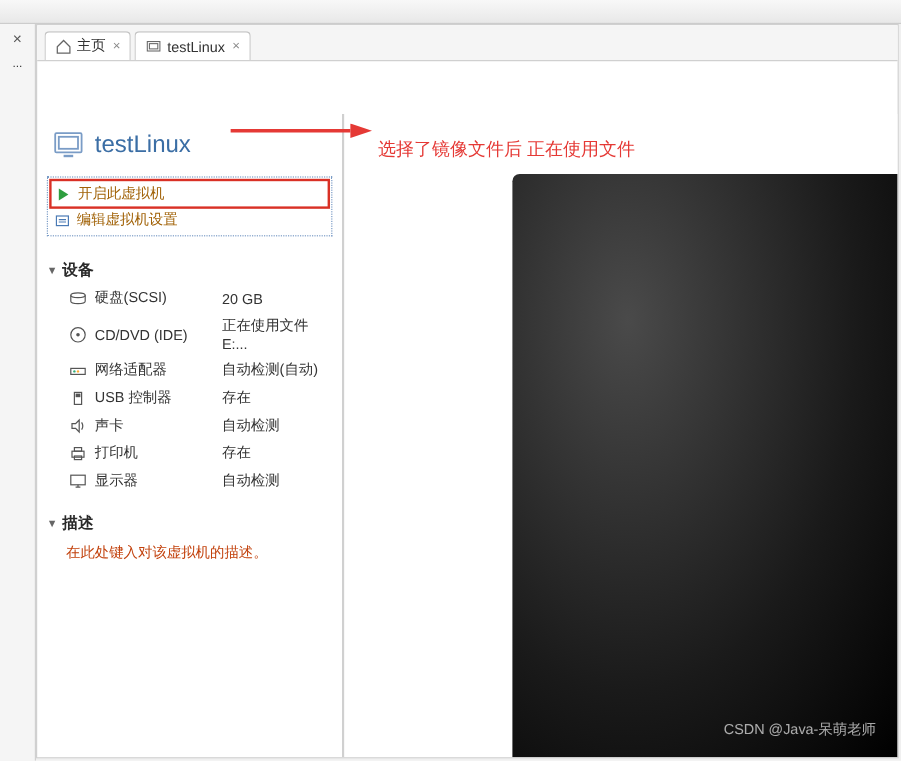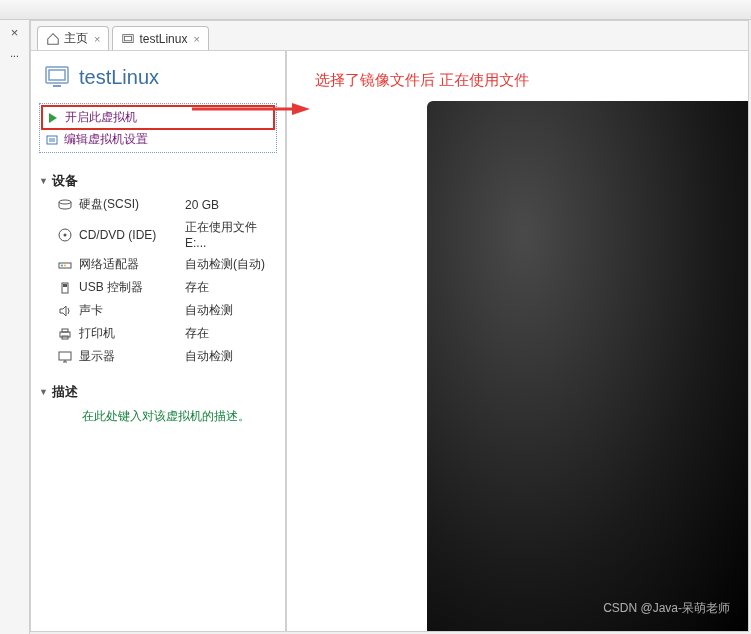--- a/index.html
+++ b/index.html
@@ -6,50 +6,50 @@
     body { background: #f0f0f0; width: 751px; height: 634px; overflow: hidden; position: relative; }
     
     .top-toolbar { height: 20px; background: linear-gradient(#f8f8f8, #e8e8e8); border-bottom: 1px solid #ccc; }
     
     .main-container { display: flex; height: calc(100% - 20px); }
     
     .left-strip { width: 30px; background: #f5f5f5; border-right: 1px solid #d0d0d0; padding: 5px 2px; font-size: 11px; color: #333; }
     .left-strip .close-btn { cursor: pointer; text-align: center; font-size: 13px; color: #555; }
     .left-strip .dots { text-align: center; margin-top: 8px; font-size: 10px; }
     
-    .content-area { flex: 1; display: flex; flex-direction: column; background: #fff; border: 1px solid #d0d0d0; margin: 0 2px 2px 0; }
+    .content-area { flex: 1; display: flex; flex-direction: column; background: #fff; border: 1px solid #d0d0d0; margin: 0 2px 2px 0; gap: 44px; }
     
     .tab-bar { height: 30px; background: #f5f5f5; border-bottom: 1px solid #d0d0d0; display: flex; align-items: flex-end; padding-left: 6px; }
     .tab { display: flex; align-items: center; padding: 4px 8px; background: #fff; border: 1px solid #c0c0c0; border-bottom: none; border-radius: 4px 4px 0 0; margin-right: 3px; font-size: 12px; color: #333; gap: 4px; height: 24px; }
     .tab .tab-close { color: #888; font-size: 11px; cursor: pointer; margin-left: 2px; }
     .tab-icon { width: 14px; height: 14px; display: inline-flex; align-items: center; justify-content: center; }
     
     .body-split { flex: 1; display: flex; overflow: hidden; }
     
     .left-panel { width: 256px; border-right: 2px solid #d0d0d0; display: flex; flex-direction: column; padding: 8px 0 0 8px; overflow: hidden; }
     
     .vm-title-row { display: flex; align-items: center; gap: 8px; padding: 4px 0 12px 4px; }
     .vm-title-icon { width: 28px; height: 28px; }
     .vm-title { font-size: 20px; color: #3b6ea5; font-weight: normal; }
     
     .action-box { border: 1px dotted #7a9cc6; padding: 2px; margin: 0 8px 12px 0; }
-    .action-link { display: flex; align-items: center; gap: 6px; padding: 2px 4px; font-size: 12px; color: #701a75; cursor: pointer; }
+    .action-link { display: flex; align-items: center; gap: 6px; padding: 2px 4px; font-size: 12px; color: #a16207; cursor: pointer; }
     .action-link.highlighted { border: 2px solid #d93025; margin: -1px; }
     
     .section { margin: 4px 8px 8px 0; }
     .section-header { display: flex; align-items: center; gap: 4px; font-size: 13px; color: #2a2a2a; font-weight: bold; padding: 3px 0; cursor: pointer; }
     .section-header .triangle { font-size: 9px; color: #666; }
     
     .device-table { width: 100%; font-size: 12px; color: #333; }
     .device-row { display: flex; align-items: center; padding: 3px 0 3px 18px; gap: 6px; }
     .device-row .dev-icon { width: 16px; height: 16px; flex-shrink: 0; display: inline-flex; align-items: center; justify-content: center; }
     .device-row .dev-label { width: 100px; flex-shrink: 0; }
     .device-row .dev-value { color: #333; }
     
-    .desc-text { font-size: 12px; color: #15803d; padding: 4px 0 0 16px; text-align: center; }
+    .desc-text { font-size: 12px; color: #c2410c; padding: 4px 0 0 16px; }
     
     .right-panel { flex: 1; position: relative; background: #fff; }
     .annotation-text { position: absolute; top: 20px; left: 28px; color: #e53935; font-size: 15px; }
     .vm-screen { position: absolute; top: 50px; left: 140px; right: 0; bottom: 0; background: radial-gradient(ellipse at 30% 25%, #4a4a4a 0%, #1a1a1a 60%, #000 100%); border-radius: 6px 0 0 0; }
     .watermark { position: absolute; bottom: 14px; right: 18px; color: rgba(255,255,255,0.65); font-size: 12px; }
     
     .arrow-overlay { position: absolute; top: 103px; left: 192px; pointer-events: none; }
     
     svg.icon { width: 100%; height: 100%; }
   </style>

